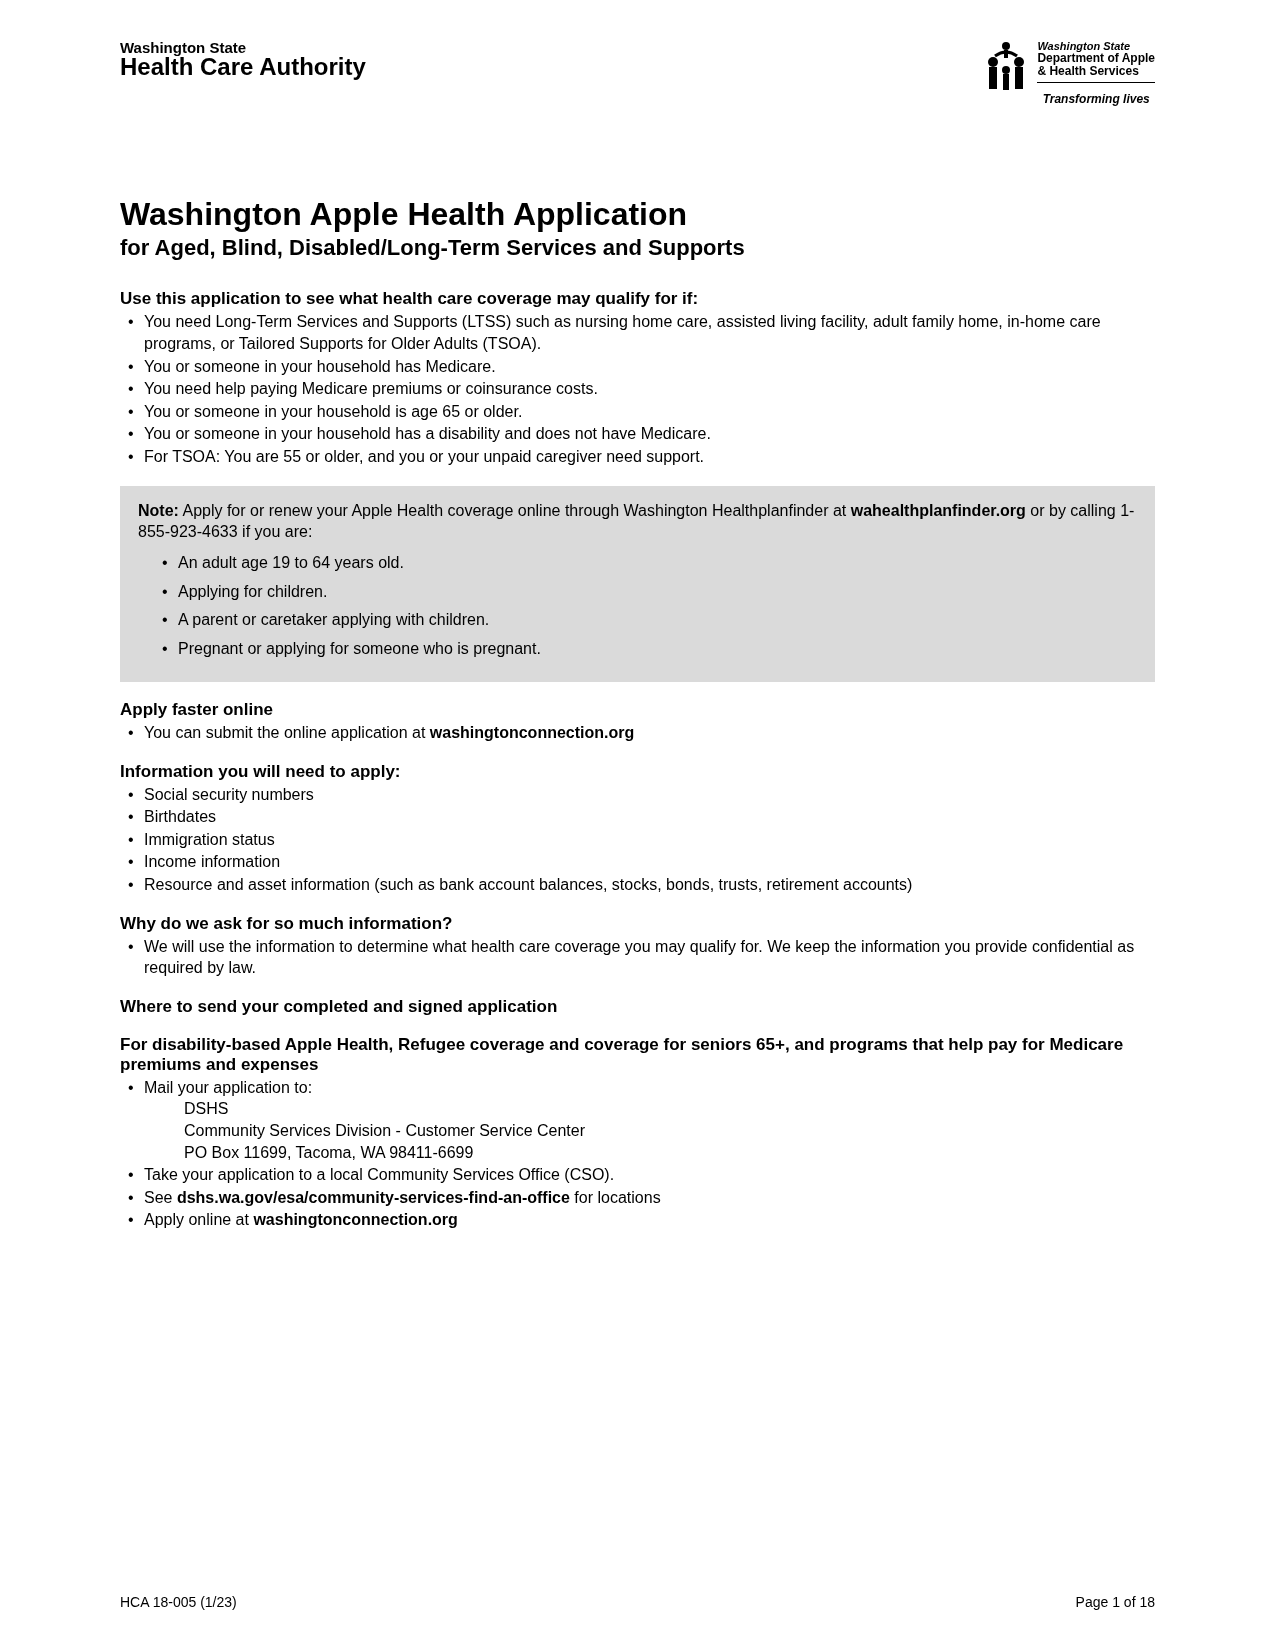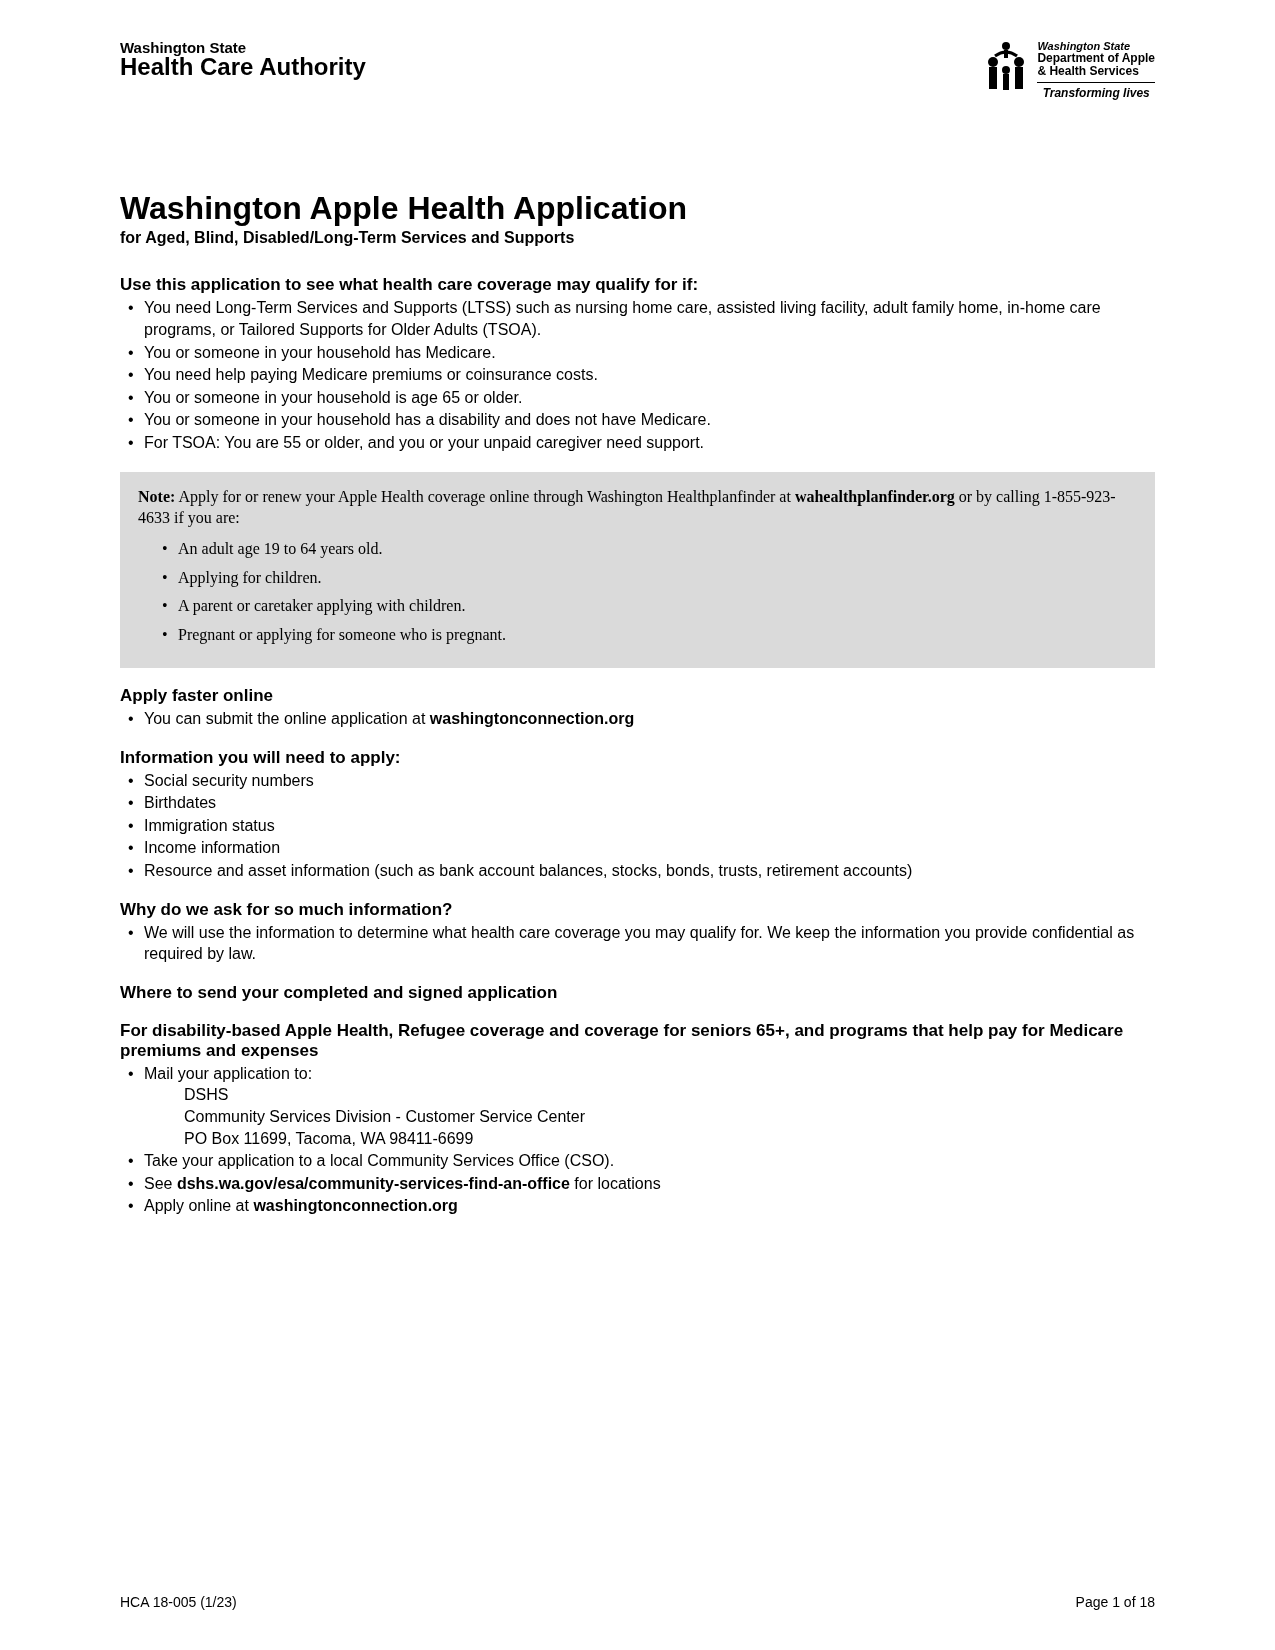--- a/index.html
+++ b/index.html
@@ -49,35 +49,35 @@
     .logo-right-text .dept {
       font-weight: bold;
       display: block;
       line-height: 1.1;
     }
     .logo-right-text .tagline {
       font-style: italic;
       font-weight: bold;
       border-top: 1px solid #000;
       margin-top: 4px;
-      padding-top: 3px;
+      padding-top: 9px;
       display: block;
       text-align: center;
     }
     .dshs-icon {
       width: 46px;
       height: 52px;
     }
     .title {
       font-size: 32px;
       font-weight: bold;
       margin-bottom: 2px;
     }
     .subtitle {
-      font-size: 16px;
+      font-size: 22px;
       font-weight: bold;
       margin-bottom: 28px;
     }
     .section-heading {
       font-weight: bold;
       font-size: 17px;
       margin-bottom: 2px;
     }
     ul.bullets {
       list-style: none;
@@ -92,21 +92,20 @@
     ul.bullets > li::before {
       content: "•";
       position: absolute;
       left: -16px;
     }
     .note-box {
       background: #dadada;
       padding: 14px 18px 14px 18px;
       margin-bottom: 18px;
       margin-top: 8px;
-      font-family: Liberation Serif, serif;
     }
     .note-box .note-lead {
       margin-bottom: 10px;
       line-height: 1.35;
     }
     .note-box .note-lead b {
       font-weight: bold;
     }
     .note-box ul {
       list-style: none;

